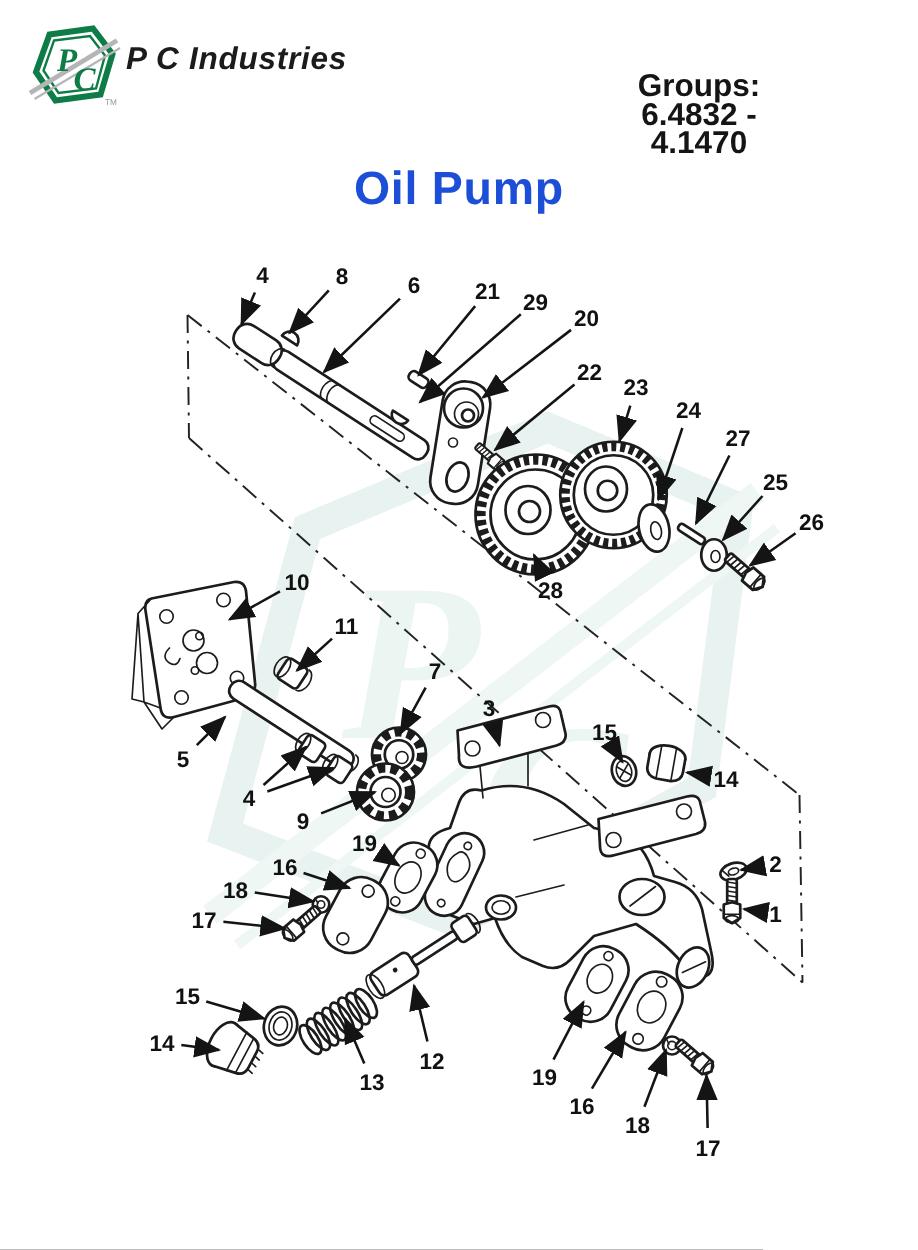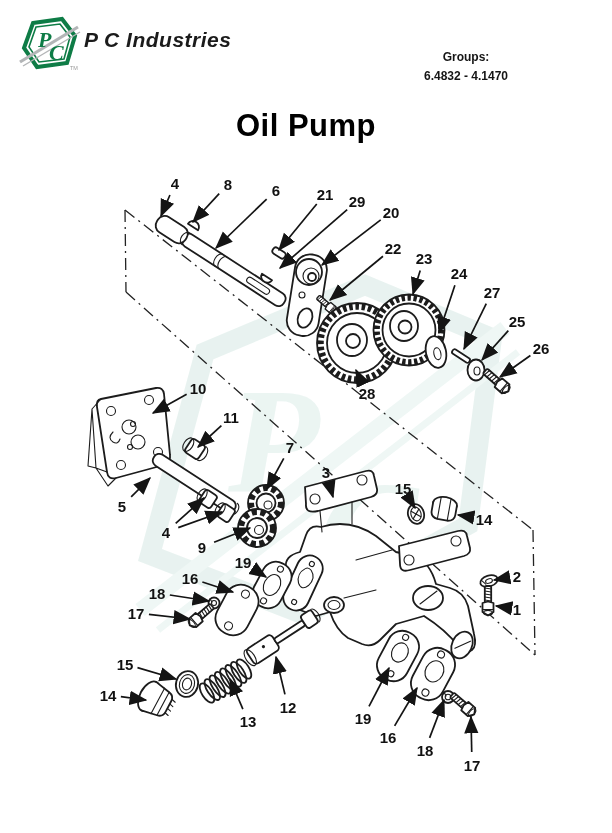--- a/index.html
+++ b/index.html
@@ -7,23 +7,23 @@
     --wm1:#d6e9e4; --wm2:#dcede9; --wm3:#e2f1ed; --bg:#ffffff;
   }
   html,body{margin:0;padding:0;background:#888;}
   .page{position:relative;width:612px;height:833px;background:var(--bg);
         font-family:"Liberation Sans",sans-serif;overflow:hidden;margin:0 auto;}
   
   .logo{position:absolute;left:18px;top:14px;width:64px;height:58px;}
   .brand{position:absolute;left:84px;top:28px;font-size:21px;font-weight:bold;
          font-style:italic;color:#1b1b1b;letter-spacing:.5px;}
   .groups{position:absolute;left:398px;top:48px;width:136px;text-align:center;
-          font-weight:bold;color:#151515;font-size:12px;line-height:19px;}
+          font-weight:bold;color:#151515;font-size:21px;line-height:19px;}
   .title{position:absolute;left:0;top:108px;width:612px;text-align:center;
-         font-size:31px;font-weight:bold;color:#000000;letter-spacing:.5px;}
+         font-size:31px;font-weight:bold;color:#1d4ed8;letter-spacing:.5px;}
   
   .art{position:absolute;left:0;top:0;width:612px;height:833px;}
   .art svg{display:block;width:612px;height:833px;}
   .ln{stroke:var(--line);stroke-width:1.8;fill:none;stroke-linecap:round;stroke-linejoin:round;}
   .lnf{stroke:var(--line);stroke-width:1.8;fill:#ffffff;stroke-linecap:round;stroke-linejoin:round;}
   .thin{stroke-width:1.1;}
   .teeth{stroke:var(--line);fill:none;}
   .dash{stroke:#232323;stroke-width:1.3;fill:none;stroke-dasharray:12 5 2 5;}
   .part-label{font:bold 15px "Liberation Sans",sans-serif;fill:var(--label);text-anchor:middle;}
   .leader{stroke:#141414;stroke-width:1.7;fill:none;}

